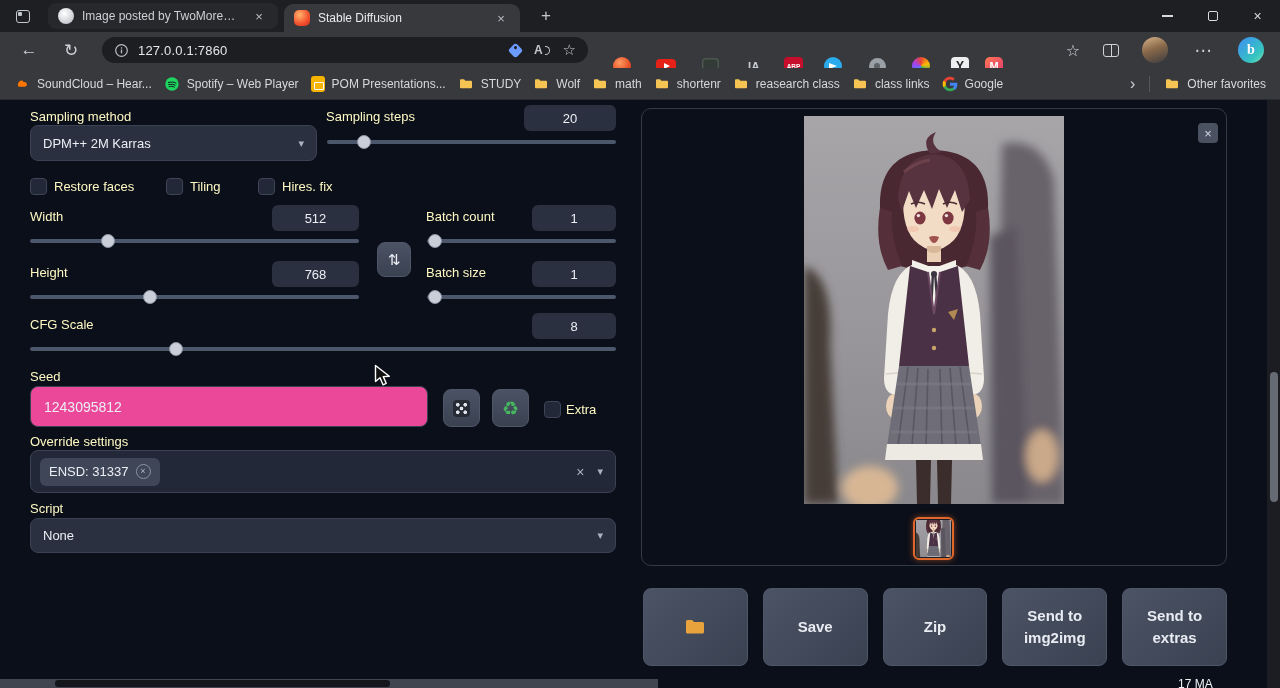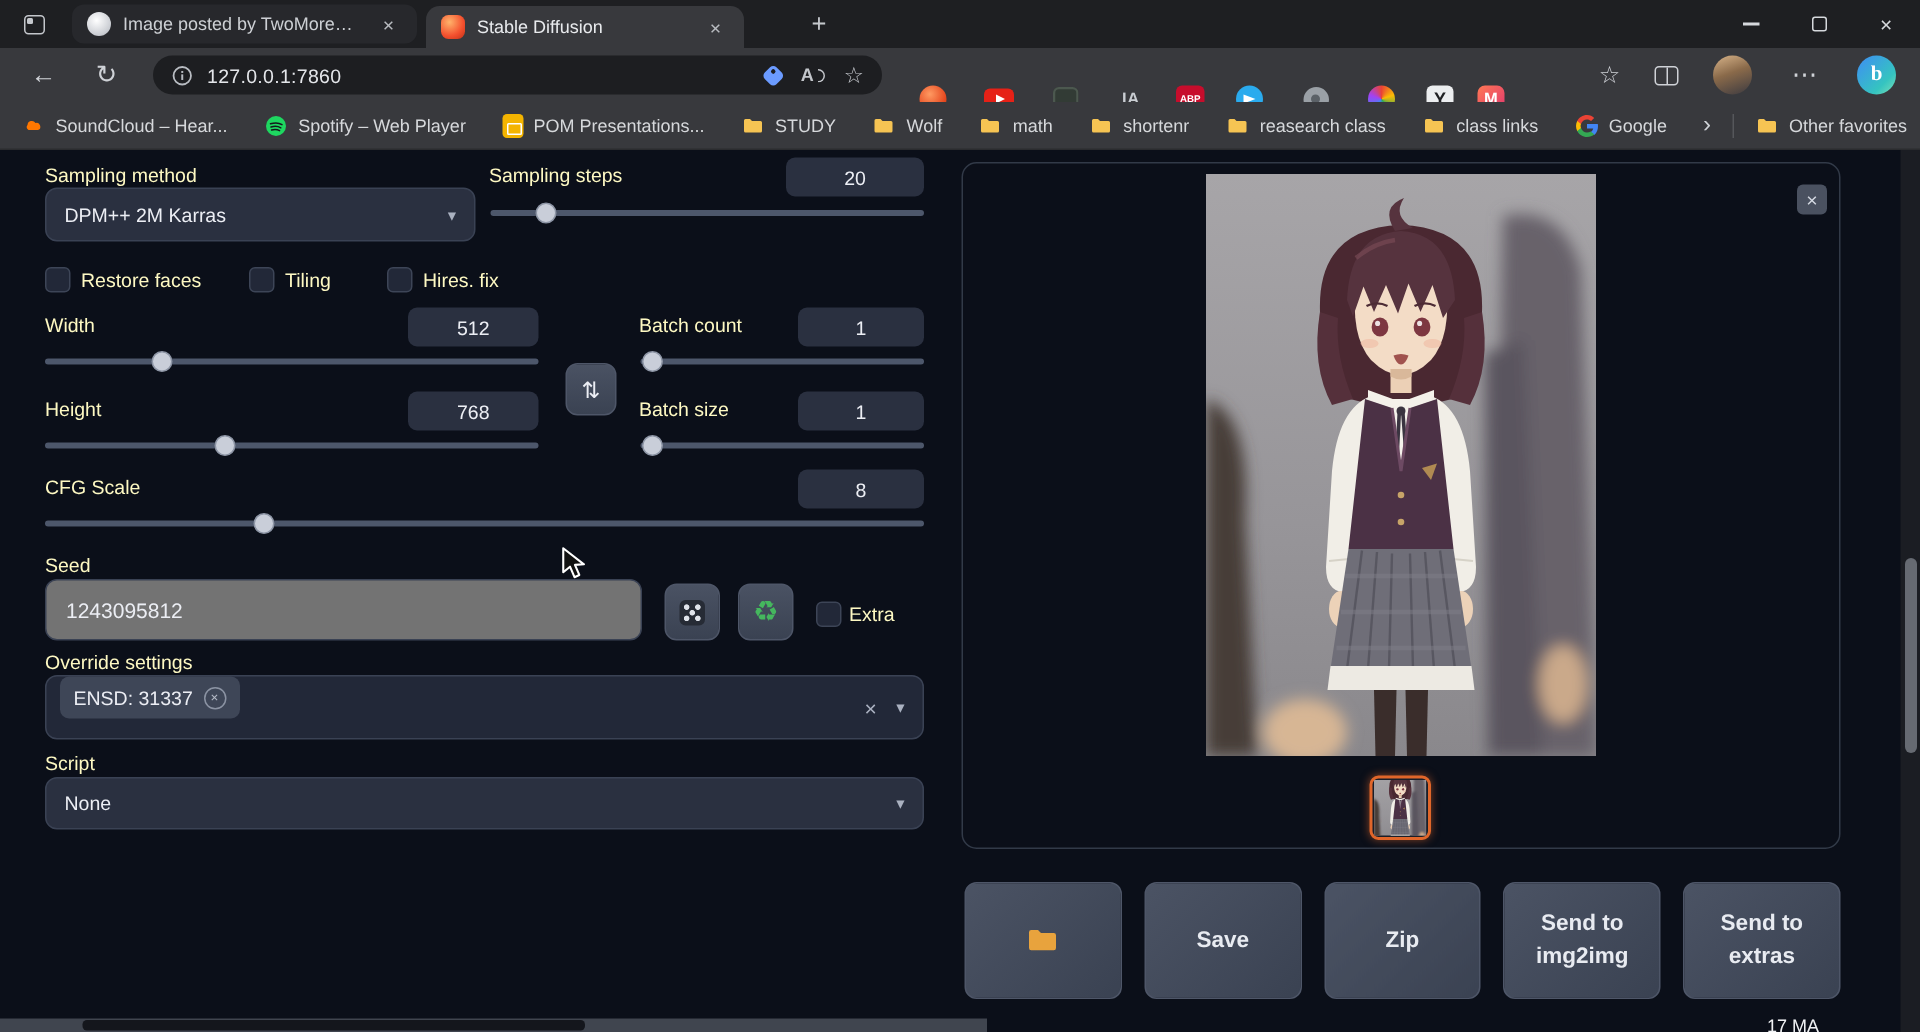--- a/index.html
+++ b/index.html
@@ -50,21 +50,21 @@
 .e8 b{width:18px;height:18px;border-radius:50%;background:conic-gradient(#ea4335,#fbbc05,#34a853,#4285f4,#a142f4,#ea4335);display:block}
 .e9{width:18px;height:18px;border-radius:4px;background:#eceef0;color:#202124;font-size:12px;font-weight:bold}
 .e10{width:18px;height:18px;border-radius:5px;background:linear-gradient(135deg,#ff7854,#e0366f);color:#fff;font-size:11px;font-weight:bold}
 .split-ic{position:absolute;top:8px;width:30px;height:20px;display:flex;align-items:center;justify-content:center}
 .split-ic i{width:16px;height:13px;border:1.5px solid #cfd2d7;border-radius:3px;display:block;position:relative}
 .split-ic i::after{content:"";position:absolute;left:6.5px;top:0;width:1.5px;height:100%;background:#cfd2d7}
 .avatar{position:absolute;top:5px;width:26px;height:26px;border-radius:50%;background:linear-gradient(160deg,#d8b48a 0%,#8a6a4a 45%,#3c3a40 100%)}
 .copilot{position:absolute;top:5px;width:26px;height:26px;border-radius:50%;background:linear-gradient(135deg,#3e8df5,#35c4c0 70%,#7ee0b8);display:flex;align-items:center;justify-content:center}
 .copilot b{color:#fff;font-size:14px;font-family:"Liberation Serif",serif}
 
-.bookmarks{position:absolute;top:68px;left:0;right:0;height:32px;background:#38393d;display:flex;align-items:center;gap:24px;padding:0 14px;border-bottom:1px solid #2b2c2f}
+.bookmarks{position:absolute;top:68px;left:0;right:0;height:32px;background:#38393d;display:flex;align-items:center;gap:12px;padding:0 14px;border-bottom:1px solid #2b2c2f}
 .bm{display:flex;align-items:center;gap:7px;flex:none}
 .bm-ic{width:16px;height:16px;flex:none}
 .bm-label{font-size:12px;color:#d6d8db;white-space:nowrap}
 .folder{color:#f6c453}
 .slides-ic{width:14px;height:16px;border-radius:3px;background:#f4b400;position:relative;display:block}
 .slides-ic::after{content:"";position:absolute;left:3px;top:6px;width:8px;height:6px;border:1.6px solid #fff;border-radius:1px}
 .bm-right{margin-left:auto;display:flex;align-items:center;gap:14px}
 .bm-chevron{color:#cfd2d7;font-size:16px}
 .bm-sep{width:1px;height:16px;background:#55575b;display:block}
 
@@ -78,22 +78,22 @@
 .cb{position:absolute;width:17px;height:17px;border-radius:4px;background:#222838;border:1px solid #3d4557}
 .toolbtn{position:absolute;border-radius:8px;background:linear-gradient(180deg,#4a5263,#3a4252);border:1px solid #4e5668;display:flex;align-items:center;justify-content:center;color:#eceef4;font-size:15px}
 .dice{width:17px;height:17px;border-radius:4px;background:#262b35;position:relative;display:block}
 .dice::after{content:"";position:absolute;inset:0;background:
  radial-gradient(circle at 28% 28%,#dfe3ea 1.6px,transparent 2.1px),
  radial-gradient(circle at 72% 28%,#dfe3ea 1.6px,transparent 2.1px),
  radial-gradient(circle at 28% 72%,#dfe3ea 1.6px,transparent 2.1px),
  radial-gradient(circle at 72% 72%,#dfe3ea 1.6px,transparent 2.1px),
  radial-gradient(circle at 50% 50%,#dfe3ea 1.6px,transparent 2.1px)}
 .recycle{color:#45b75e;font-size:19px;line-height:1}
-.seedinput{position:absolute;left:30px;top:286px;width:398px;height:41px;border-radius:8px;background:#737373;border:1px solid #3a4254;color:#eceef4;font-size:14px;padding:0 13px;font-family:inherit;outline:none}
-.overridebox{position:absolute;border-radius:8px;background:#222838;border:1px solid #3a4254;display:flex;padding:0 12px 0 9px}
+.seedinput{position:absolute;left:30px;top:286px;width:398px;height:41px;border-radius:8px;background:#ec4899;border:1px solid #3a4254;color:#eceef4;font-size:14px;padding:0 13px;font-family:inherit;outline:none}
+.overridebox{position:absolute;border-radius:8px;background:#222838;border:1px solid #3a4254;display:flex;align-items:center;padding:0 12px 0 9px}
 .tagpill{display:flex;align-items:center;gap:7px;height:28px;padding:0 9px;border-radius:6px;background:#3e4657;font-size:13px;color:#eceef4}
 .tagx{width:15px;height:15px;border-radius:50%;border:1px solid #8b93a3;color:#b4bac6;font-size:9px;line-height:1;display:flex;align-items:center;justify-content:center}
 .ovr-right{margin-left:auto;display:flex;align-items:center;gap:13px;color:#aab1c0}
 .ovr-x{font-size:14px}
 
 .gallery-panel{position:absolute;left:641px;top:8px;width:586px;height:458px;border:1px solid #323a48;border-radius:10px}
 .gallery-close{position:absolute;top:14px;right:8px;width:20px;height:20px;border-radius:4px;background:#4a5160;color:#d4d9e2;font-size:13px;display:flex;align-items:center;justify-content:center}
 .main-image{position:absolute;left:162px;top:7px;width:260px;height:388px;display:block}
 .thumb{position:absolute;left:271px;top:408px;width:41px;height:43px;border:2px solid #e0662a;border-radius:6px;box-shadow:0 0 6px rgba(224,102,42,.55);display:flex;align-items:center;justify-content:center;overflow:hidden;background:#1a1e28}
 .gallery-buttons{position:absolute;left:643px;top:488px;width:584px;height:78px;display:flex;gap:15px}
@@ -190,21 +190,21 @@
 
   <div class="tabbar">
     <div class="tab-actions">
         <i></i>
       </div>
     <div class="tab tab-inactive" style="left:48px;width:230px">
       <span class="favicon fav-circle"></span>
       <span class="tab-title">Image posted by TwoMoreTimes...</span>
       <span class="tab-close">×</span>
     </div>
-    <div class="tab tab-active" style="left:284px;width:212px">
+    <div class="tab tab-active" style="left:284px;width:236px">
       <span class="favicon fav-sd"></span>
       <span class="tab-title">Stable Diffusion</span>
       <span class="tab-close">×</span>
     </div>
     <div class="newtab">+</div>
     <div class="wincontrols">
       <div class="wc">
           <i class="wc-min"></i>
         </div>
       <div class="wc">

